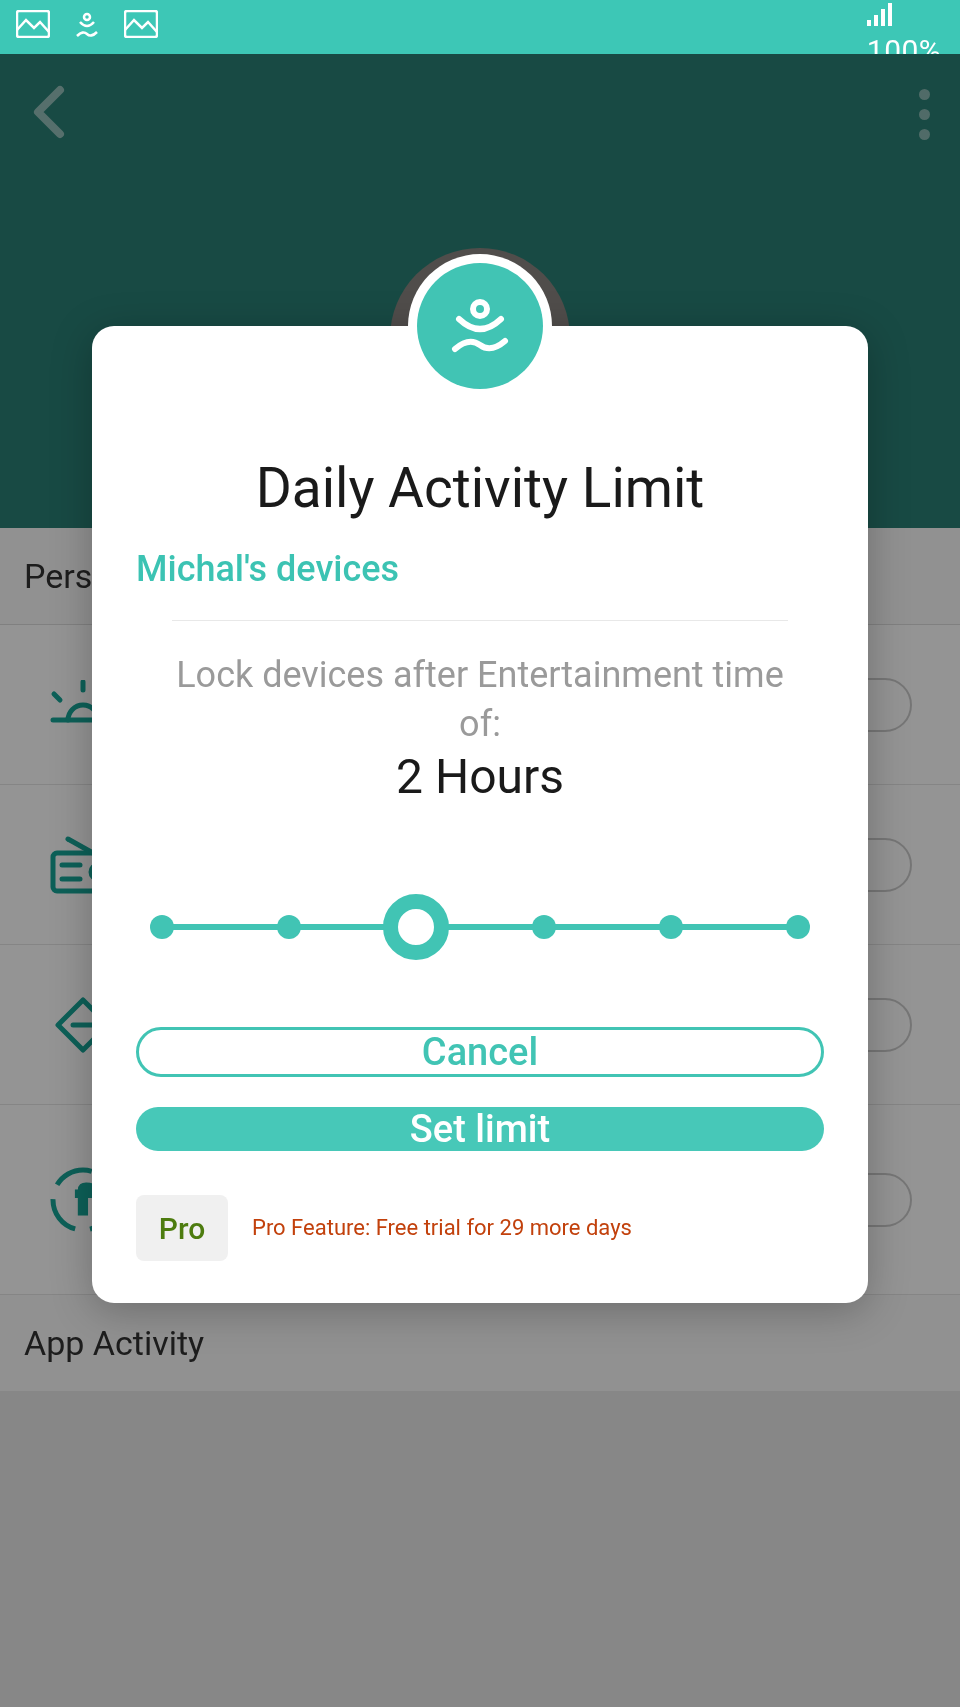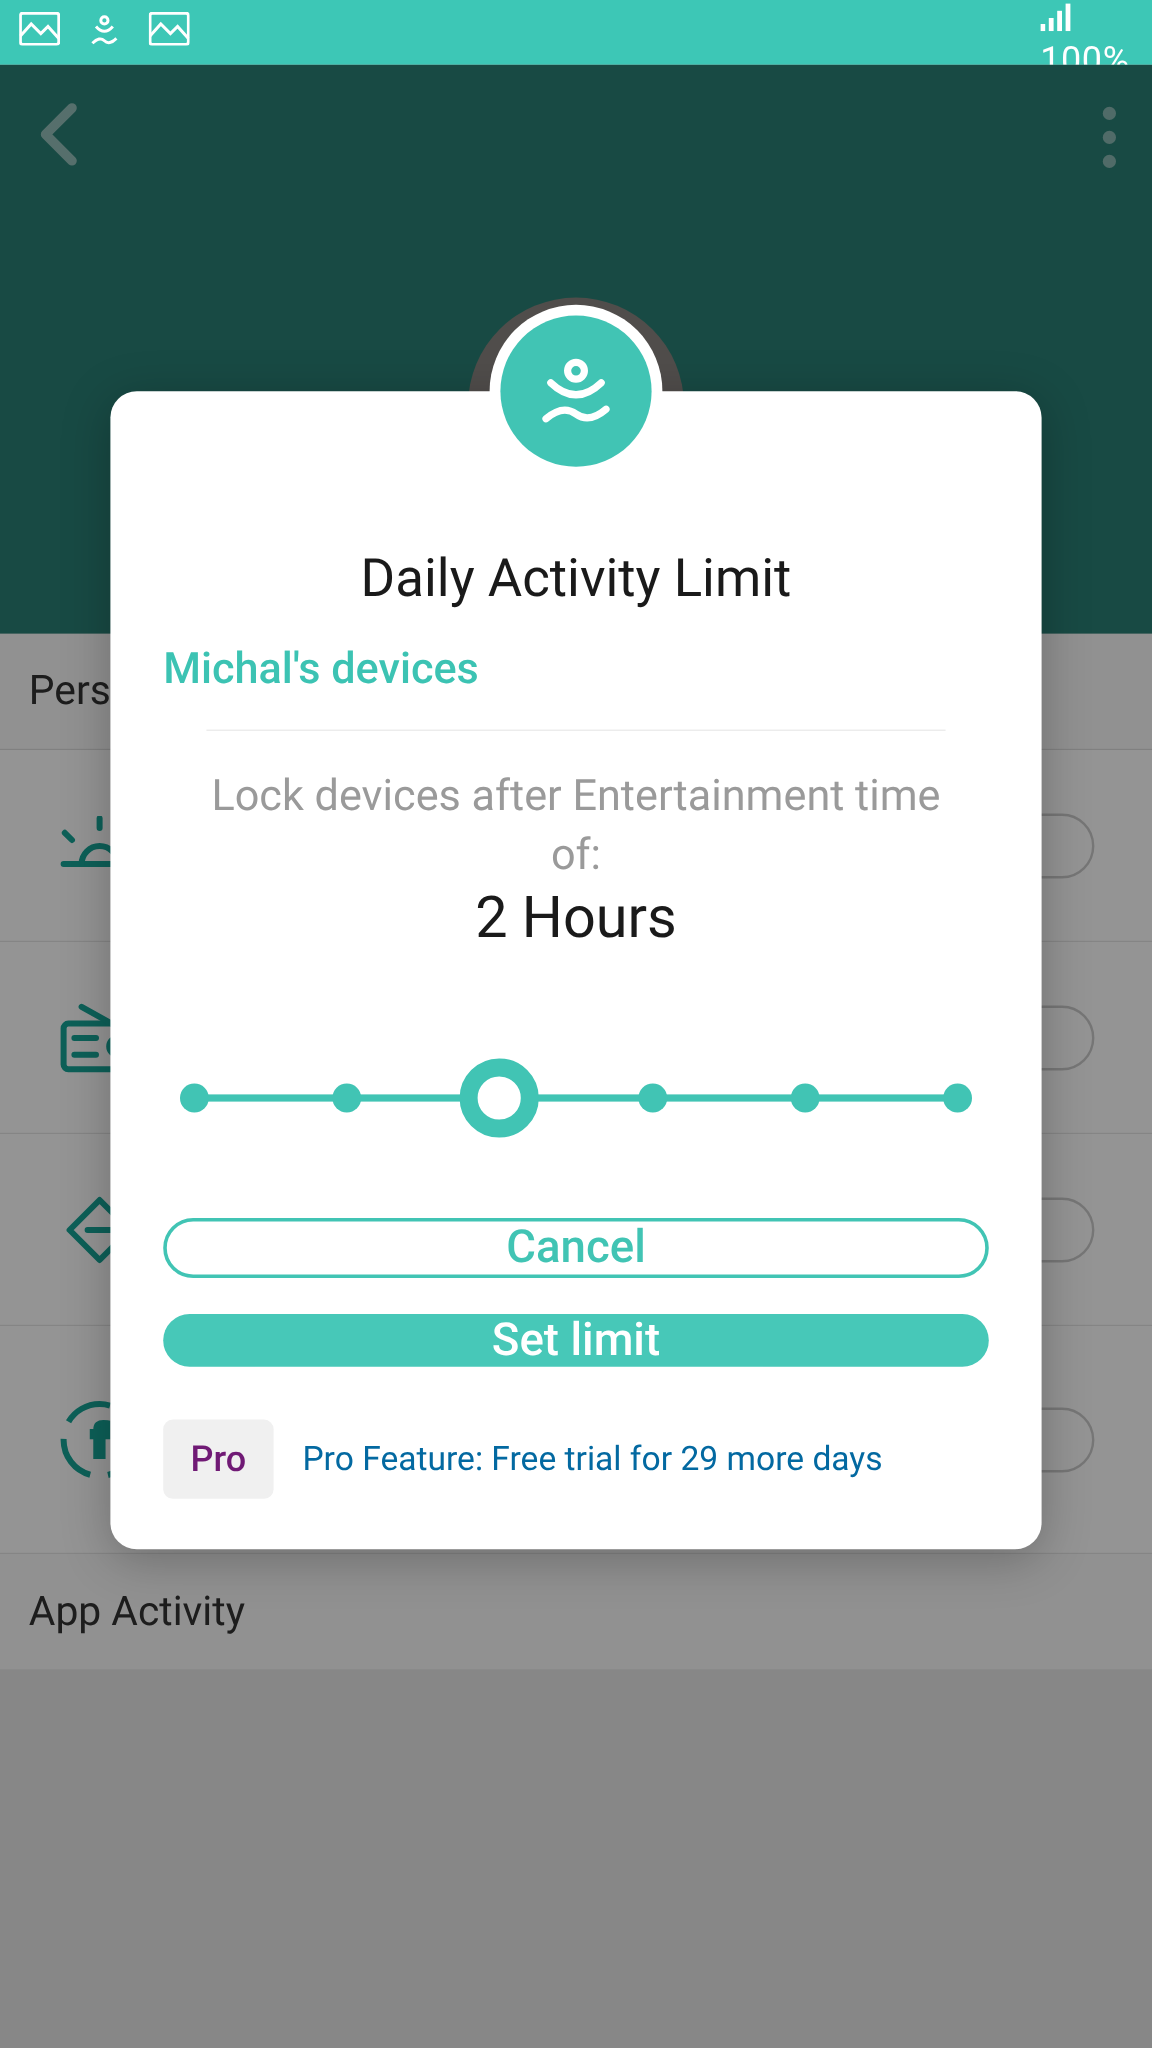--- a/index.html
+++ b/index.html
@@ -93,21 +93,21 @@
     left:50%; top:-72px; transform:translateX(-50%);
     width:144px; height:144px; border-radius:50%;
     background:#fff;
     display:flex; align-items:center; justify-content:center;
   }
   .modal-logo-inner {
     width:126px; height:126px; border-radius:50%;
     background:#41c4b4;
     display:flex; align-items:center; justify-content:center;
   }
-  .modal-title { text-align:center; font-size:44px; color:#1a1a1a; font-weight:400;}
+  .modal-title { text-align:center; font-size:55px; color:#1a1a1a; font-weight:400;}
   .modal-sub { font-size:36px; color:#3cc3b3; margin-top:28px; font-weight:500;}
   .modal-divider { height:1px; background:#e8e8e8; margin:30px 36px 0 36px;}
   .modal-desc { text-align:center; font-size:36px; color:#9a9a9a; margin-top:30px; line-height:1.35; padding:0 18px;}
   .modal-value { text-align:center; font-size:48px; color:#1a1a1a; font-weight:400;}
 
   
   .slider {
     margin:100px 26px 0 26px;
     height:44px;
     position:relative;
@@ -132,23 +132,23 @@
     font-size:38px; font-weight:500;
   }
   .btn-cancel { border:3px solid #41c4b4; color:#41c4b4; background:#fff;}
   .btn-set { background:#47c8b8; color:#fff;}
 
   
   .pro-row { display:flex; gap:24px; margin-top:44px; align-items:center;}
   .pro-badge {
     width:92px; height:66px; border-radius:8px; background:#f0f0f0;
     display:flex; align-items:center; justify-content:center;
-    font-size:30px; color:#701a75; font-weight:500;
-  }
-  .pro-text { font-size:28px; color:#0369a1; line-height:1.3; flex:1;}
+    font-size:30px; color:#4d7c0f; font-weight:500;
+  }
+  .pro-text { font-size:22px; color:#c2410c; line-height:1.3; flex:1;}
 
 </style>
 </head>
 <body>
 
 <div class="status-bar">
   <div class="status-left">
     <span>
       <svg width="34" height="28" viewBox="0 0 34 28" fill="none" stroke="white" stroke-width="2.5">
           <rect x="1" y="1" width="32" height="26" rx="2"></rect>

